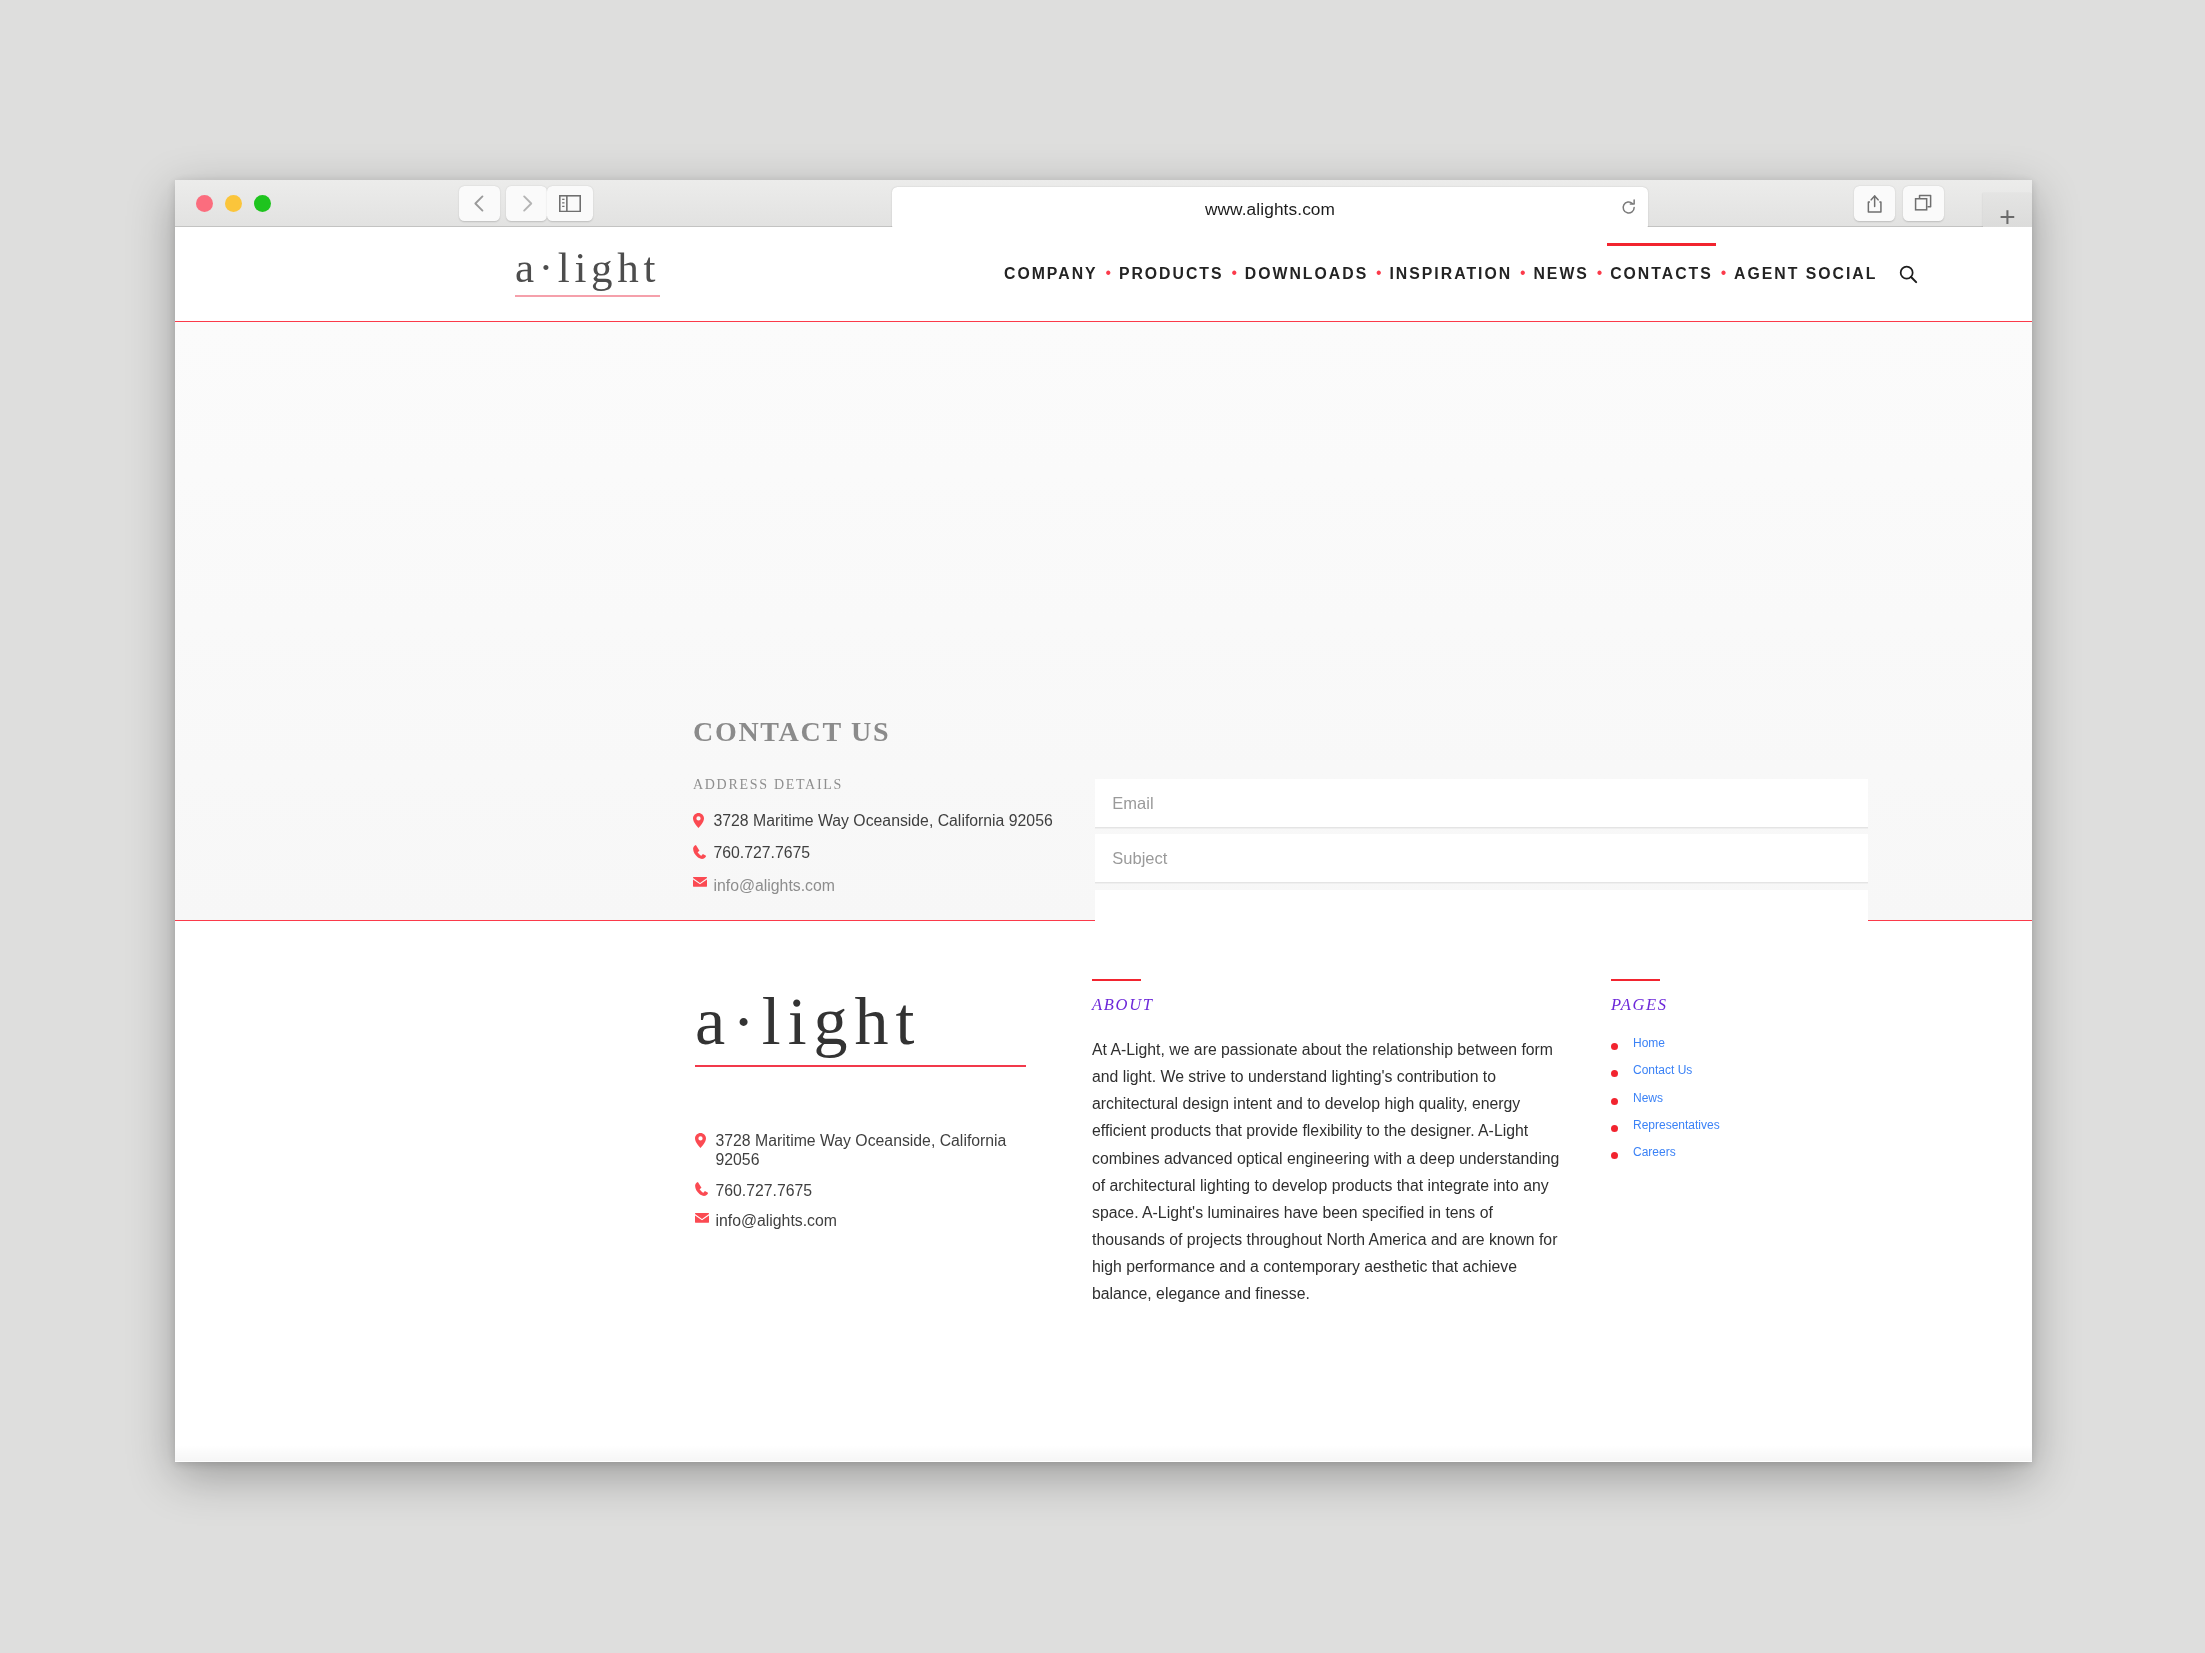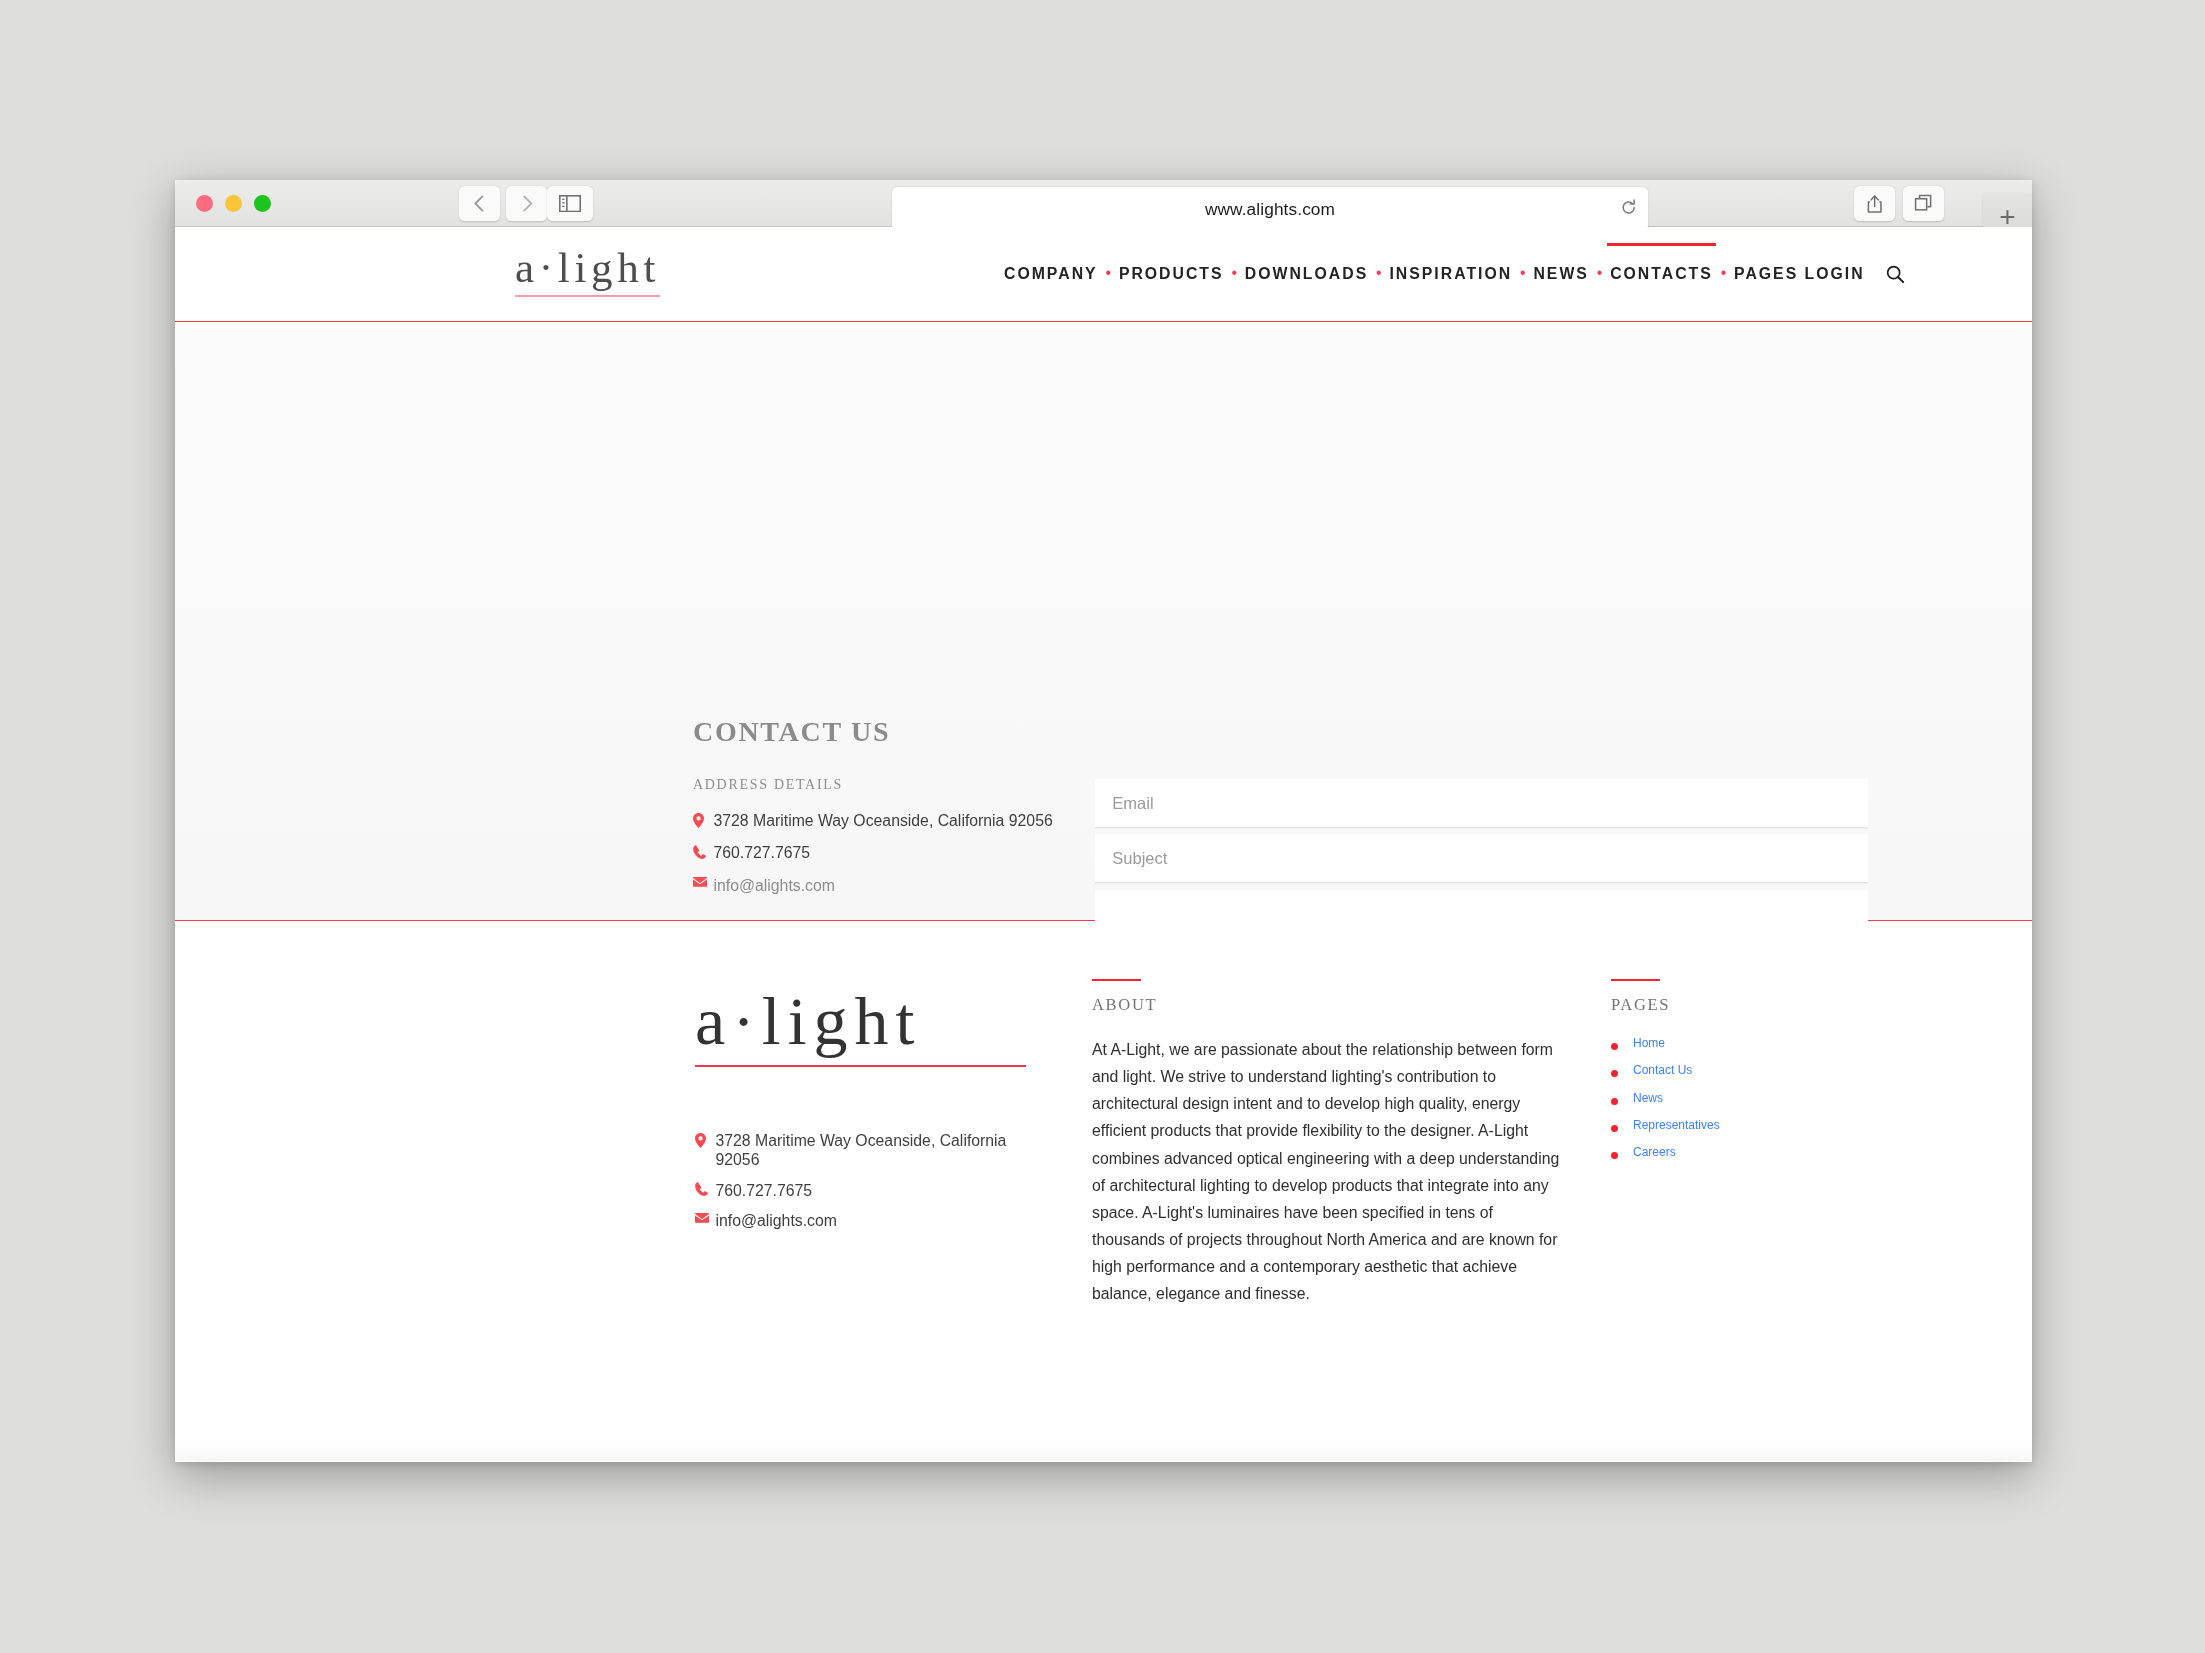--- a/index.html
+++ b/index.html
@@ -362,22 +362,23 @@
 
   .col-rule {
     width: 49px;
     height: 2.4px;
     background: #f2242f;
     margin-bottom: 14px;
   }
   .col-heading {
     font-family: "Liberation Serif", serif;
     font-size: 16.5px;
-    color: #737373;
+    color: #6d28d9;
     letter-spacing: 1.7px;
+    font-style: italic;
   }
   .about-text {
     margin-top: 20.5px;
     font-size: 15.8px;
     line-height: 1.72;
     color: #2f2f2f;
     text-align: left;
   }
 
   .pages-list {
@@ -490,21 +491,21 @@
         <a class="nav-item">PRODUCTS</a>
         <span class="nav-dot">•</span>
         <a class="nav-item">DOWNLOADS</a>
         <span class="nav-dot">•</span>
         <a class="nav-item">INSPIRATION</a>
         <span class="nav-dot">•</span>
         <a class="nav-item">NEWS</a>
         <span class="nav-dot">•</span>
         <a class="nav-item active">CONTACTS</a>
         <span class="nav-dot">•</span>
-        <a class="nav-item">PAGES LOGIN</a>
+        <a class="nav-item">AGENT SOCIAL</a>
 
         <span class="nav-search">
           <svg width="20.5" height="20.5" viewBox="0 0 26 26">
             <circle cx="11" cy="11" r="7.6" fill="none" stroke="#1d1d1d" stroke-width="2.2"></circle>
             <line x1="16.6" y1="16.6" x2="23" y2="23" stroke="#1d1d1d" stroke-width="2.6" stroke-linecap="round"></line>
           </svg>
         </span>
       </nav>
     </div>
 

